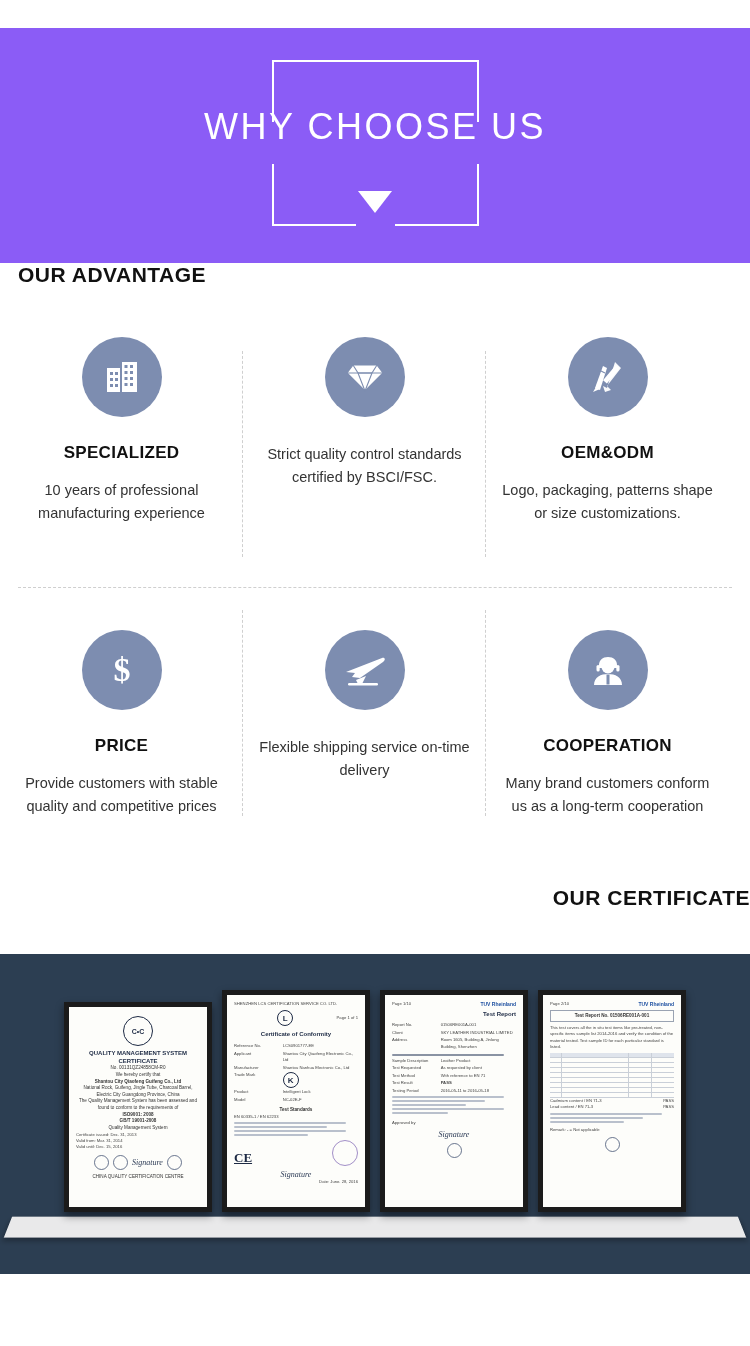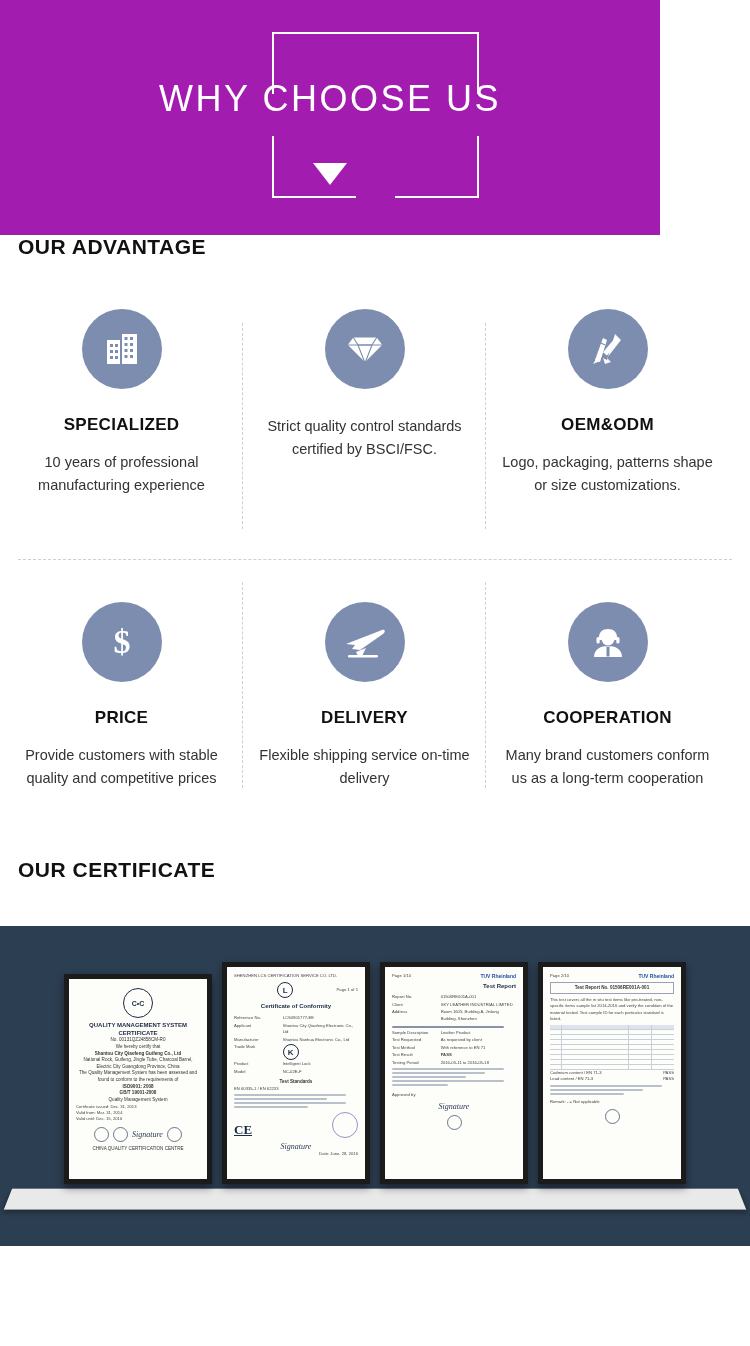--- a/index.html
+++ b/index.html
@@ -11,24 +11,25 @@
   .page {
     width: 750px;
     height: 1346px;
     position: relative;
     overflow: hidden;
     background: #ffffff;
   }
 
   
   .hero {
-    width: 660px;
+    width: 750px;
     height: 235px;
-    background: #a21caf;
+    background: #8b5cf6;
     position: relative;
+    margin-top: 28px;
   }
   .hero-frame {
     position: absolute;
     left: 272px;
     top: 32px;
     width: 207px;
     height: 166px;
   }
   .hero-frame .corner {
     position: absolute;
@@ -75,21 +76,21 @@
 
   
   .section-title {
     font-size: 21px;
     font-weight: bold;
     color: #111111;
     letter-spacing: 0.5px;
     padding-left: 18px;
   }
   .adv-title { }
-  .cert-title { padding-top: 40px; }
+  .cert-title { padding-top: 40px; text-align: right; }
 
   
   .adv-grid {
     margin-top: 42px;
     width: 750px;
     display: flex;
     flex-wrap: wrap;
   }
   .adv-cell {
     width: 243px;
@@ -354,21 +355,20 @@
     <div class="adv-cell row2 sep-right">
       <div class="icon-circle">
         <svg width="46" height="40" viewBox="0 0 46 40" aria-hidden="true">
           <g fill="#ffffff">
             <path d="M4 22 L40 8 C43 7 44 10 41 12 L18 28 L10 27 L13 23 Z"></path>
             <path d="M14 30 L24 26 L20 34 L16 34 Z"></path>
             <rect x="6" y="33" width="30" height="2.4" rx="1.2"></rect>
           </g>
         </svg>
       </div>
-      <div class="adv-name">DELIVERY</div>
       <div class="adv-desc">Flexible shipping service on-time delivery</div>
     </div>
 
     <div class="adv-cell row2">
       <div class="icon-circle">
         <svg width="42" height="42" viewBox="0 0 42 42" aria-hidden="true">
           <g fill="#ffffff">
             <path d="M21 8 C15.5 8 12 11.5 12 16 L12 19 L30 19 L30 16 C30 11.5 26.5 8 21 8 Z"></path>
             <circle cx="21" cy="18" r="6.5"></circle>
             <path d="M7 36 C7 28 14 25 21 25 C28 25 35 28 35 36 Z"></path>

